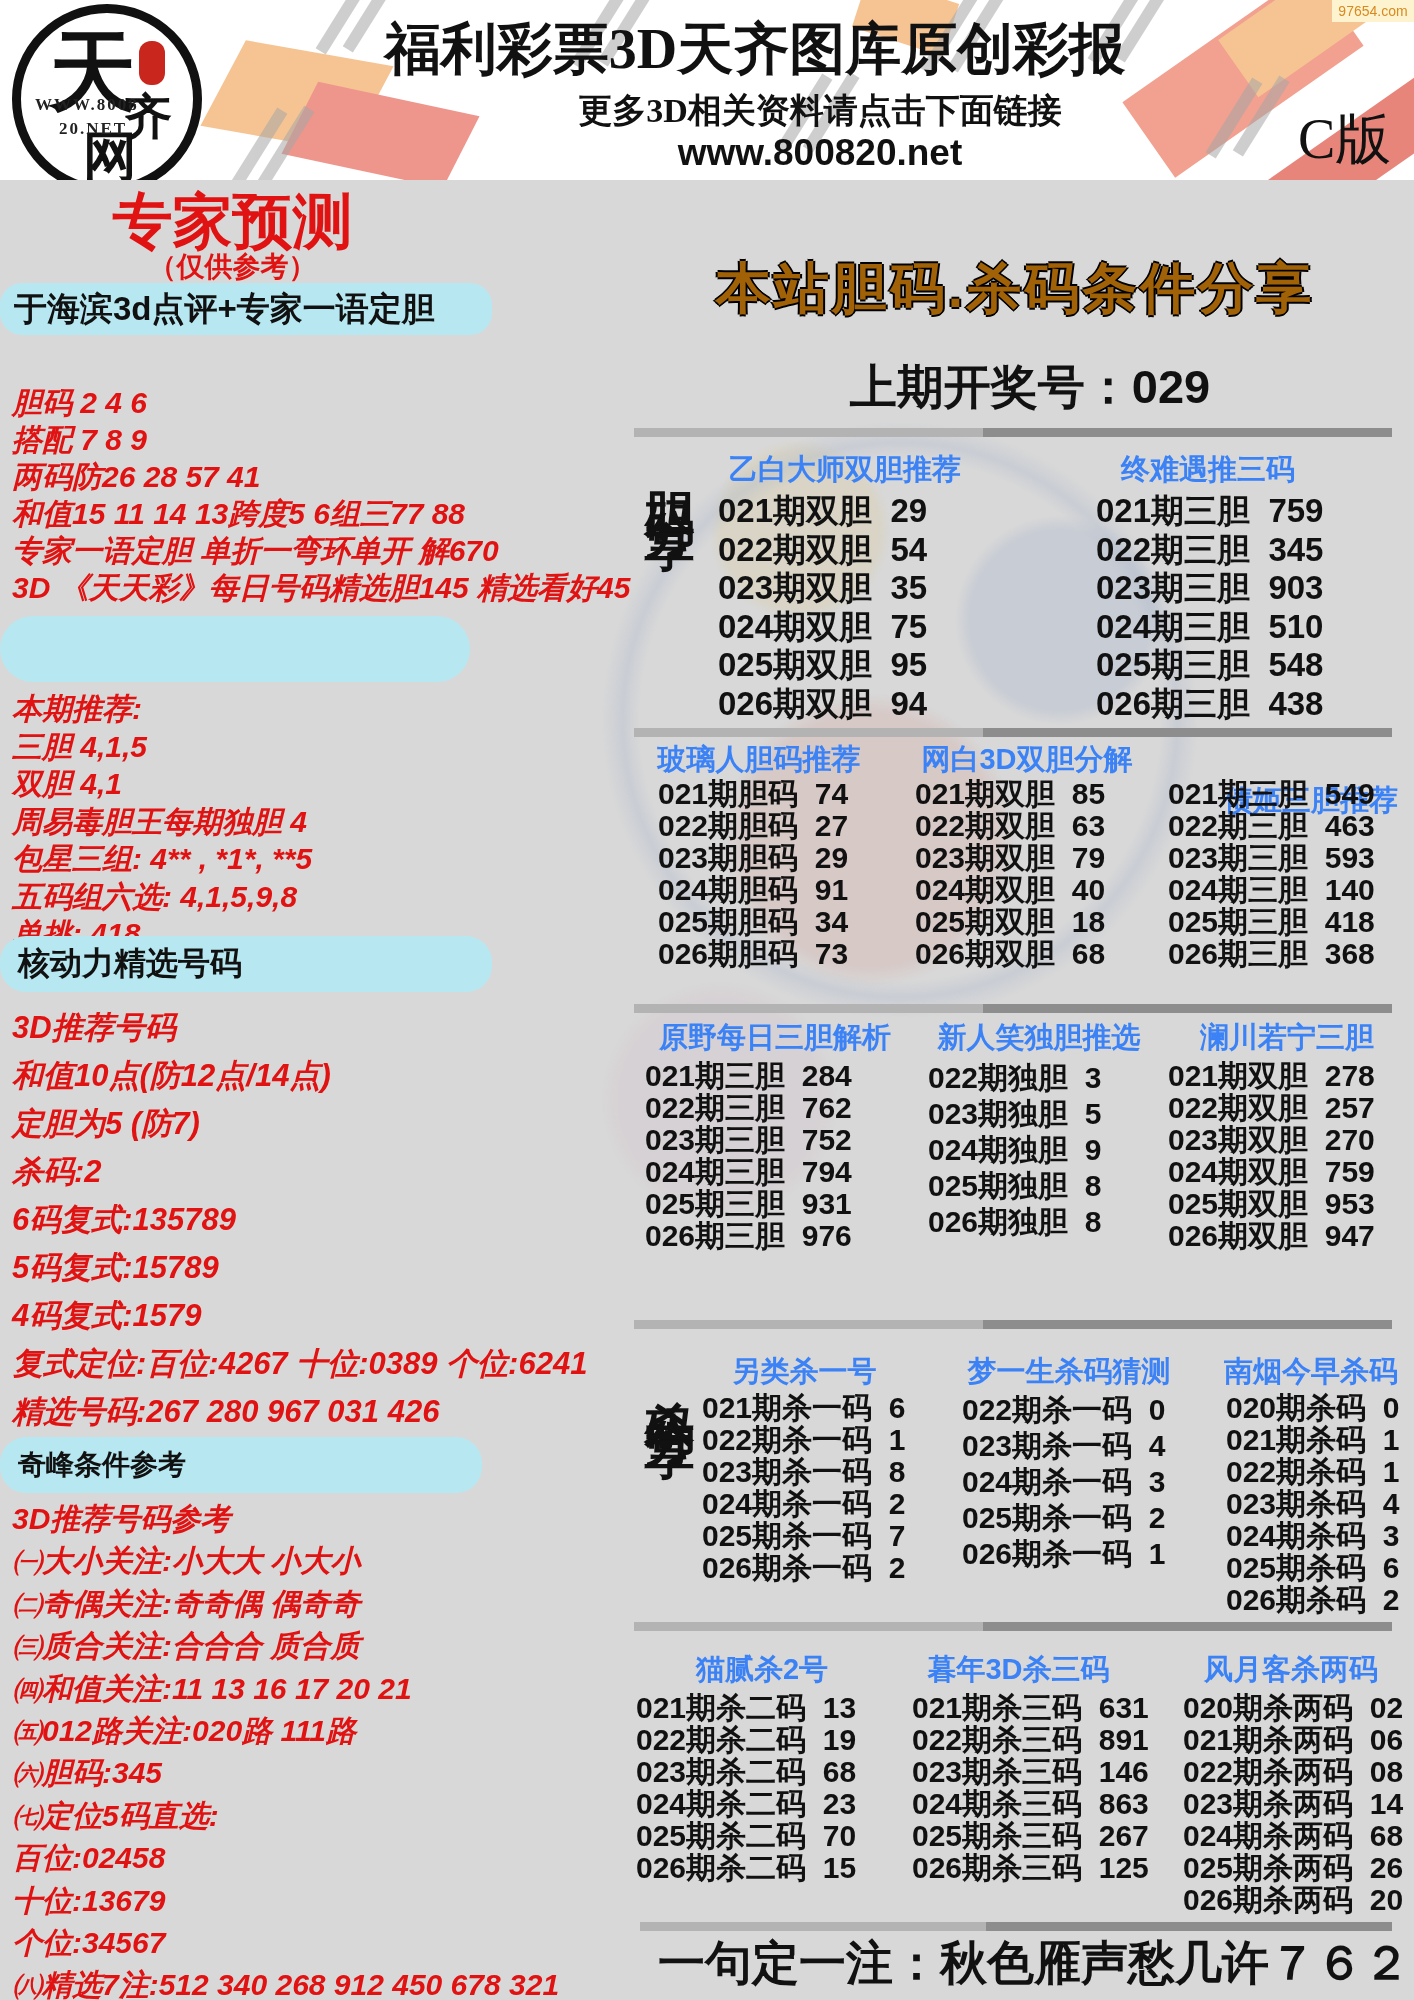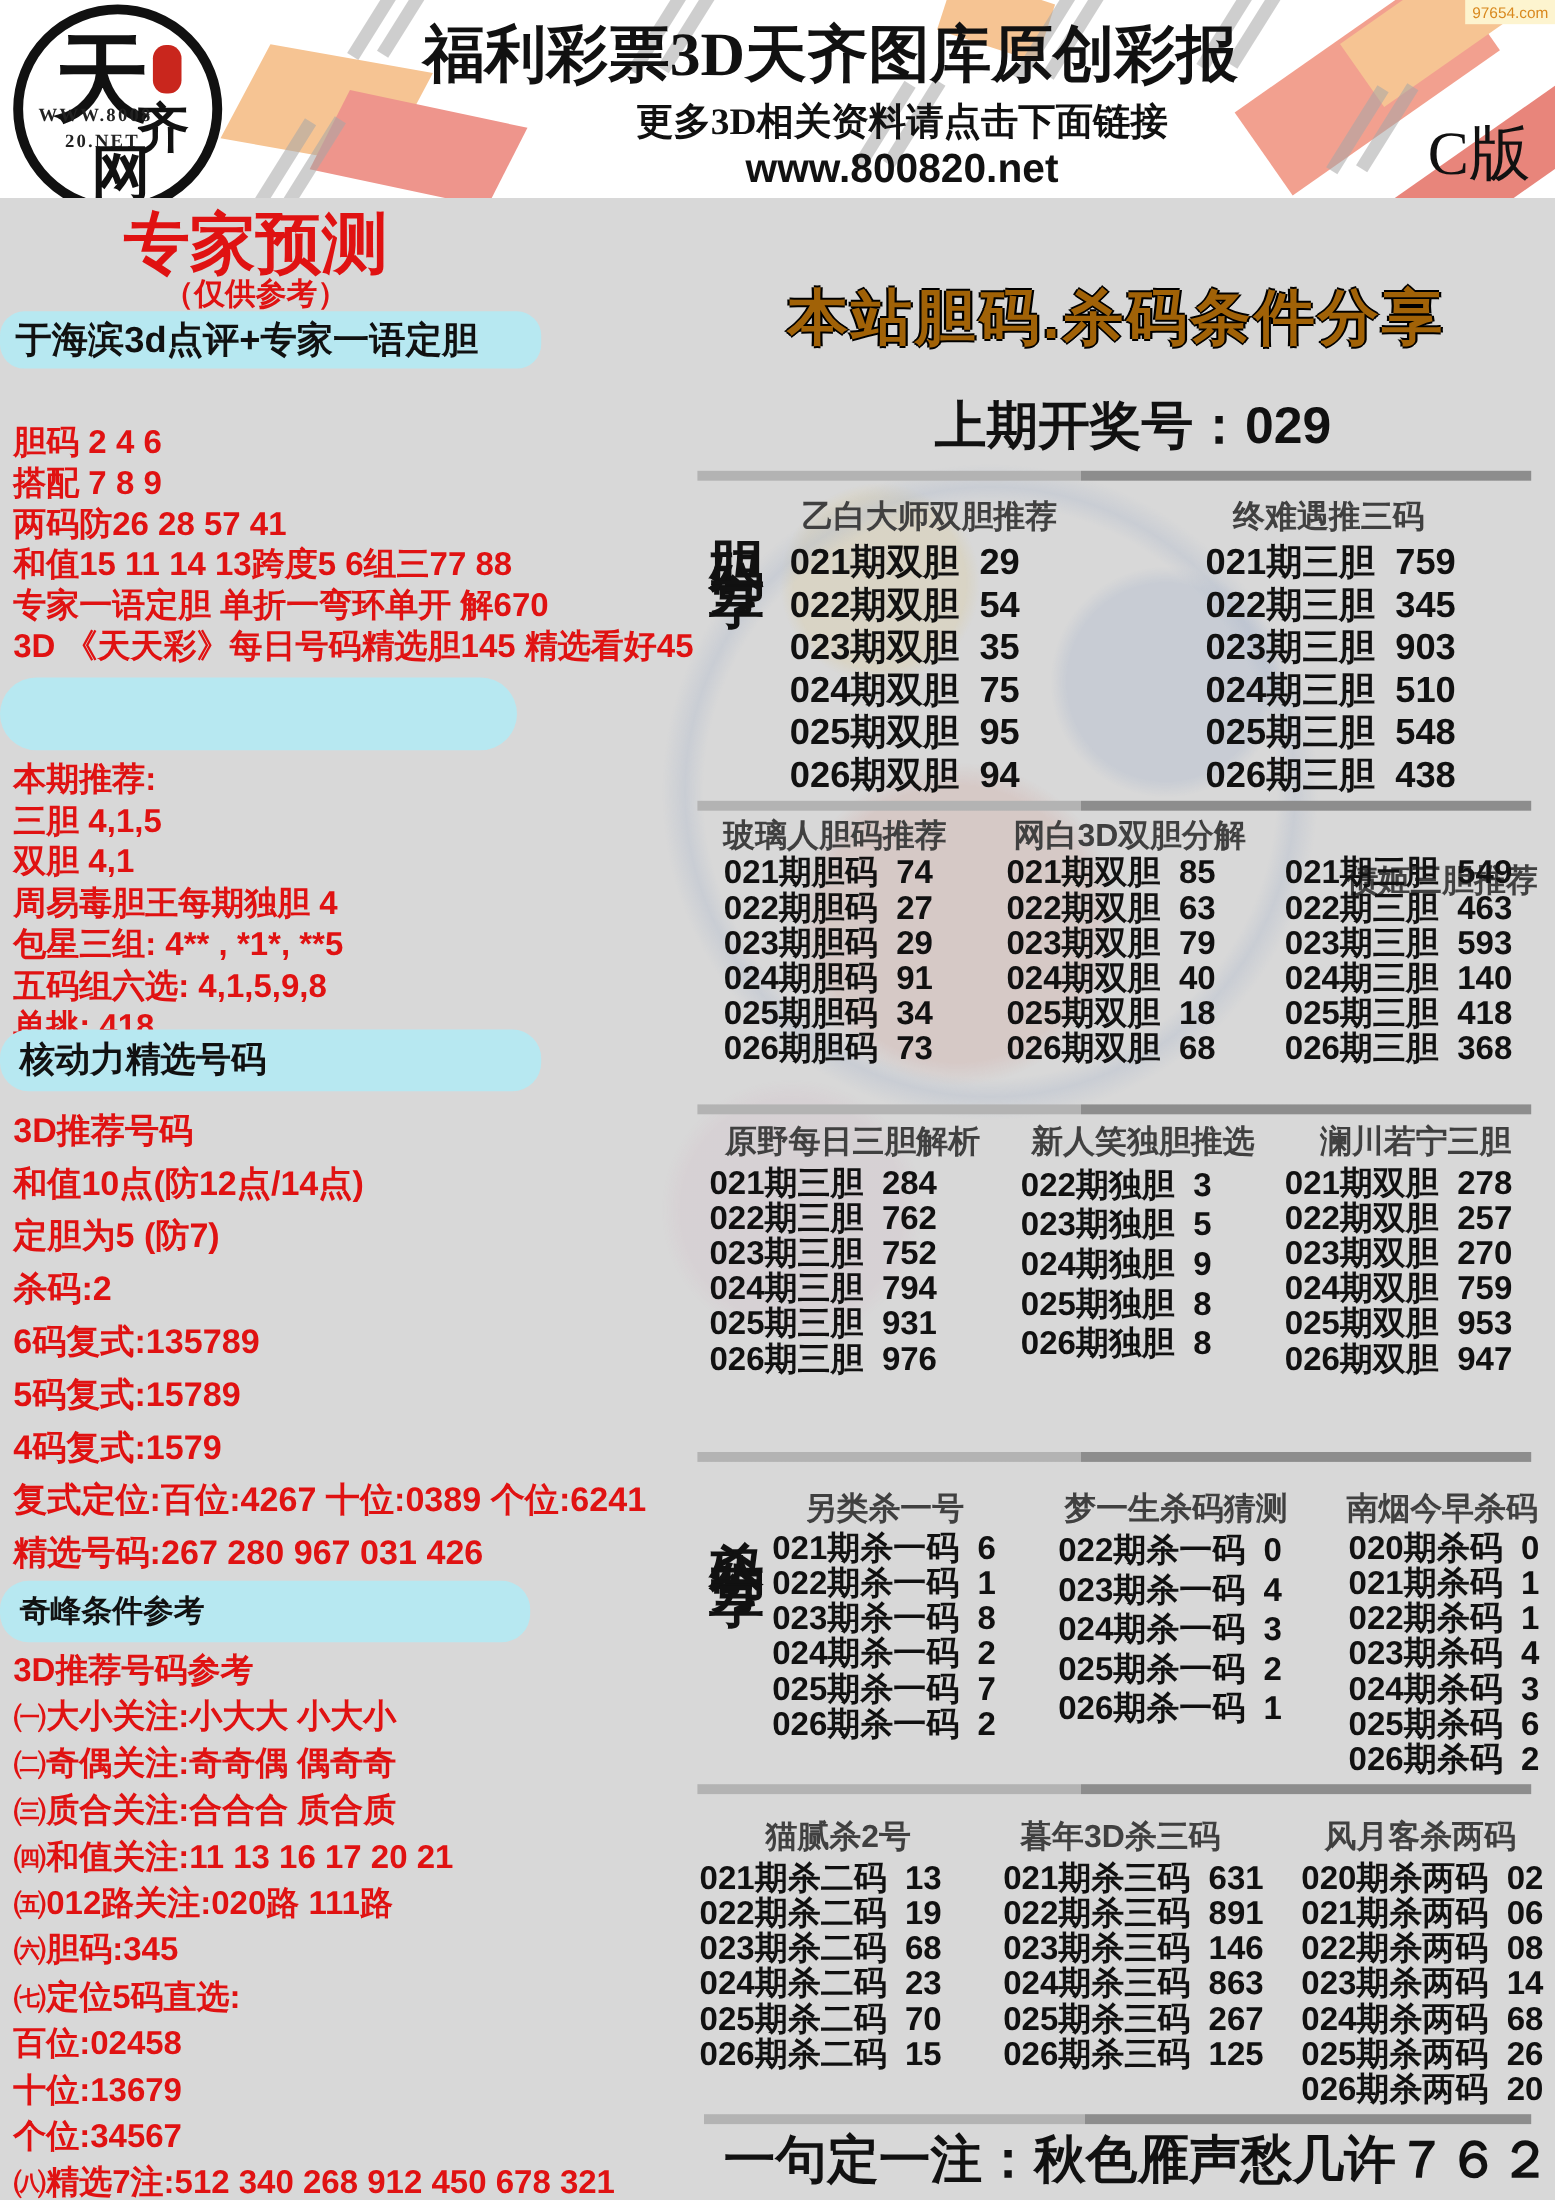--- a/index.html
+++ b/index.html
@@ -37,42 +37,42 @@
       radial-gradient(circle 150px at 590px 420px, rgba(70,110,180,.20) 0 60%, rgba(70,110,180,0) 70%),
       radial-gradient(circle 170px at 250px 900px, rgba(200,120,160,.12) 0 60%, rgba(200,120,160,0) 70%);}
   
   .expert-title{position:absolute;left:0;top:182px;width:465px;text-align:center;font-size:60px;font-weight:900;color:#e01212;z-index:2;}
   .expert-sub{position:absolute;left:0;top:248px;width:465px;text-align:center;font-size:28px;font-weight:bold;color:#e01212;z-index:2;}
   .banner{position:absolute;background:#b7e8f1;z-index:2;color:#111;font-weight:bold;display:flex;align-items:center;}
   .banner1{left:0;top:283px;width:492px;height:52px;border-radius:22px;font-size:33px;padding-left:14px;box-sizing:border-box;}
   .banner2{left:0;top:616px;width:470px;height:66px;border-radius:33px;}
   .banner3{left:0;top:936px;width:492px;height:56px;border-radius:26px;font-size:32px;padding-left:18px;box-sizing:border-box;}
   .banner4{left:0;top:1437px;width:482px;height:56px;border-radius:26px;font-size:28px;padding-left:18px;box-sizing:border-box;}
-  .redgroup{position:absolute;left:12px;color:#e01212;font-weight:bold;white-space:pre;z-index:2;}
+  .redgroup{position:absolute;left:12px;color:#e01212;font-weight:bold;white-space:pre;z-index:2;font-style:italic;}
   .redgroup div{white-space:pre;}
   .g1{top:384px;font-size:30px;line-height:37px;}
   .g2{top:690px;font-size:30px;line-height:37.5px;}
   .g3{top:1004px;font-size:31px;line-height:48px;}
   .g4{top:1498px;font-size:30px;line-height:42.4px;}
   
   .bubble-title{position:absolute;left:620px;top:252px;width:790px;text-align:center;font-size:55px;font-weight:900;color:#a16207;
                 letter-spacing:3px;white-space:nowrap;z-index:2;
                 text-shadow:2px 0 0 #000,-2px 0 0 #000,0 2px 0 #000,0 -2px 0 #000;}
   .last-draw{position:absolute;left:720px;top:356px;width:620px;text-align:center;font-size:47px;font-weight:900;color:#111;z-index:2;white-space:nowrap;}
   .divider{position:absolute;height:9px;background:linear-gradient(90deg,#b3b3b3 0 46%,#8d8d8d 46% 100%);z-index:2;}
   .d1{left:634px;top:428px;width:758px;}
   .d2{left:634px;top:728px;width:758px;}
   .d3{left:634px;top:1004px;width:758px;}
   .d4{left:634px;top:1320px;width:758px;}
   .d5{left:634px;top:1622px;width:758px;}
   .d6{left:640px;top:1922px;width:752px;}
   .vlabel{position:absolute;left:645px;width:60px;writing-mode:vertical-lr;text-orientation:upright;
           font-size:50px;font-weight:900;color:#111;letter-spacing:9px;z-index:2;line-height:1;}
   .v1{top:452px;} .v2{top:1360px;}
-  .thead{position:absolute;color:#404040;font-size:29px;font-weight:bold;text-align:center;white-space:nowrap;z-index:2;}
+  .thead{position:absolute;color:#3b82f6;font-size:29px;font-weight:bold;text-align:center;white-space:nowrap;z-index:2;}
   .trows{position:absolute;color:#111;font-weight:bold;white-space:pre;z-index:2;}
   .trows div{white-space:pre;}
   
   .s1 .trows{font-size:33px;line-height:38.5px;}
   .s1h-a{left:700px;top:450px;width:290px;} .s1r-a{left:718px;top:492px;}
   .s1h-b{left:1088px;top:450px;width:240px;} .s1r-b{left:1096px;top:492px;}
   
   .trows.std{font-size:30px;line-height:32px;}
   .s2h-a{left:638px;top:740px;width:242px;} .s2r-a{left:658px;top:778px;}
   .s2h-b{left:903px;top:740px;width:248px;} .s2r-b{left:915px;top:778px;}

